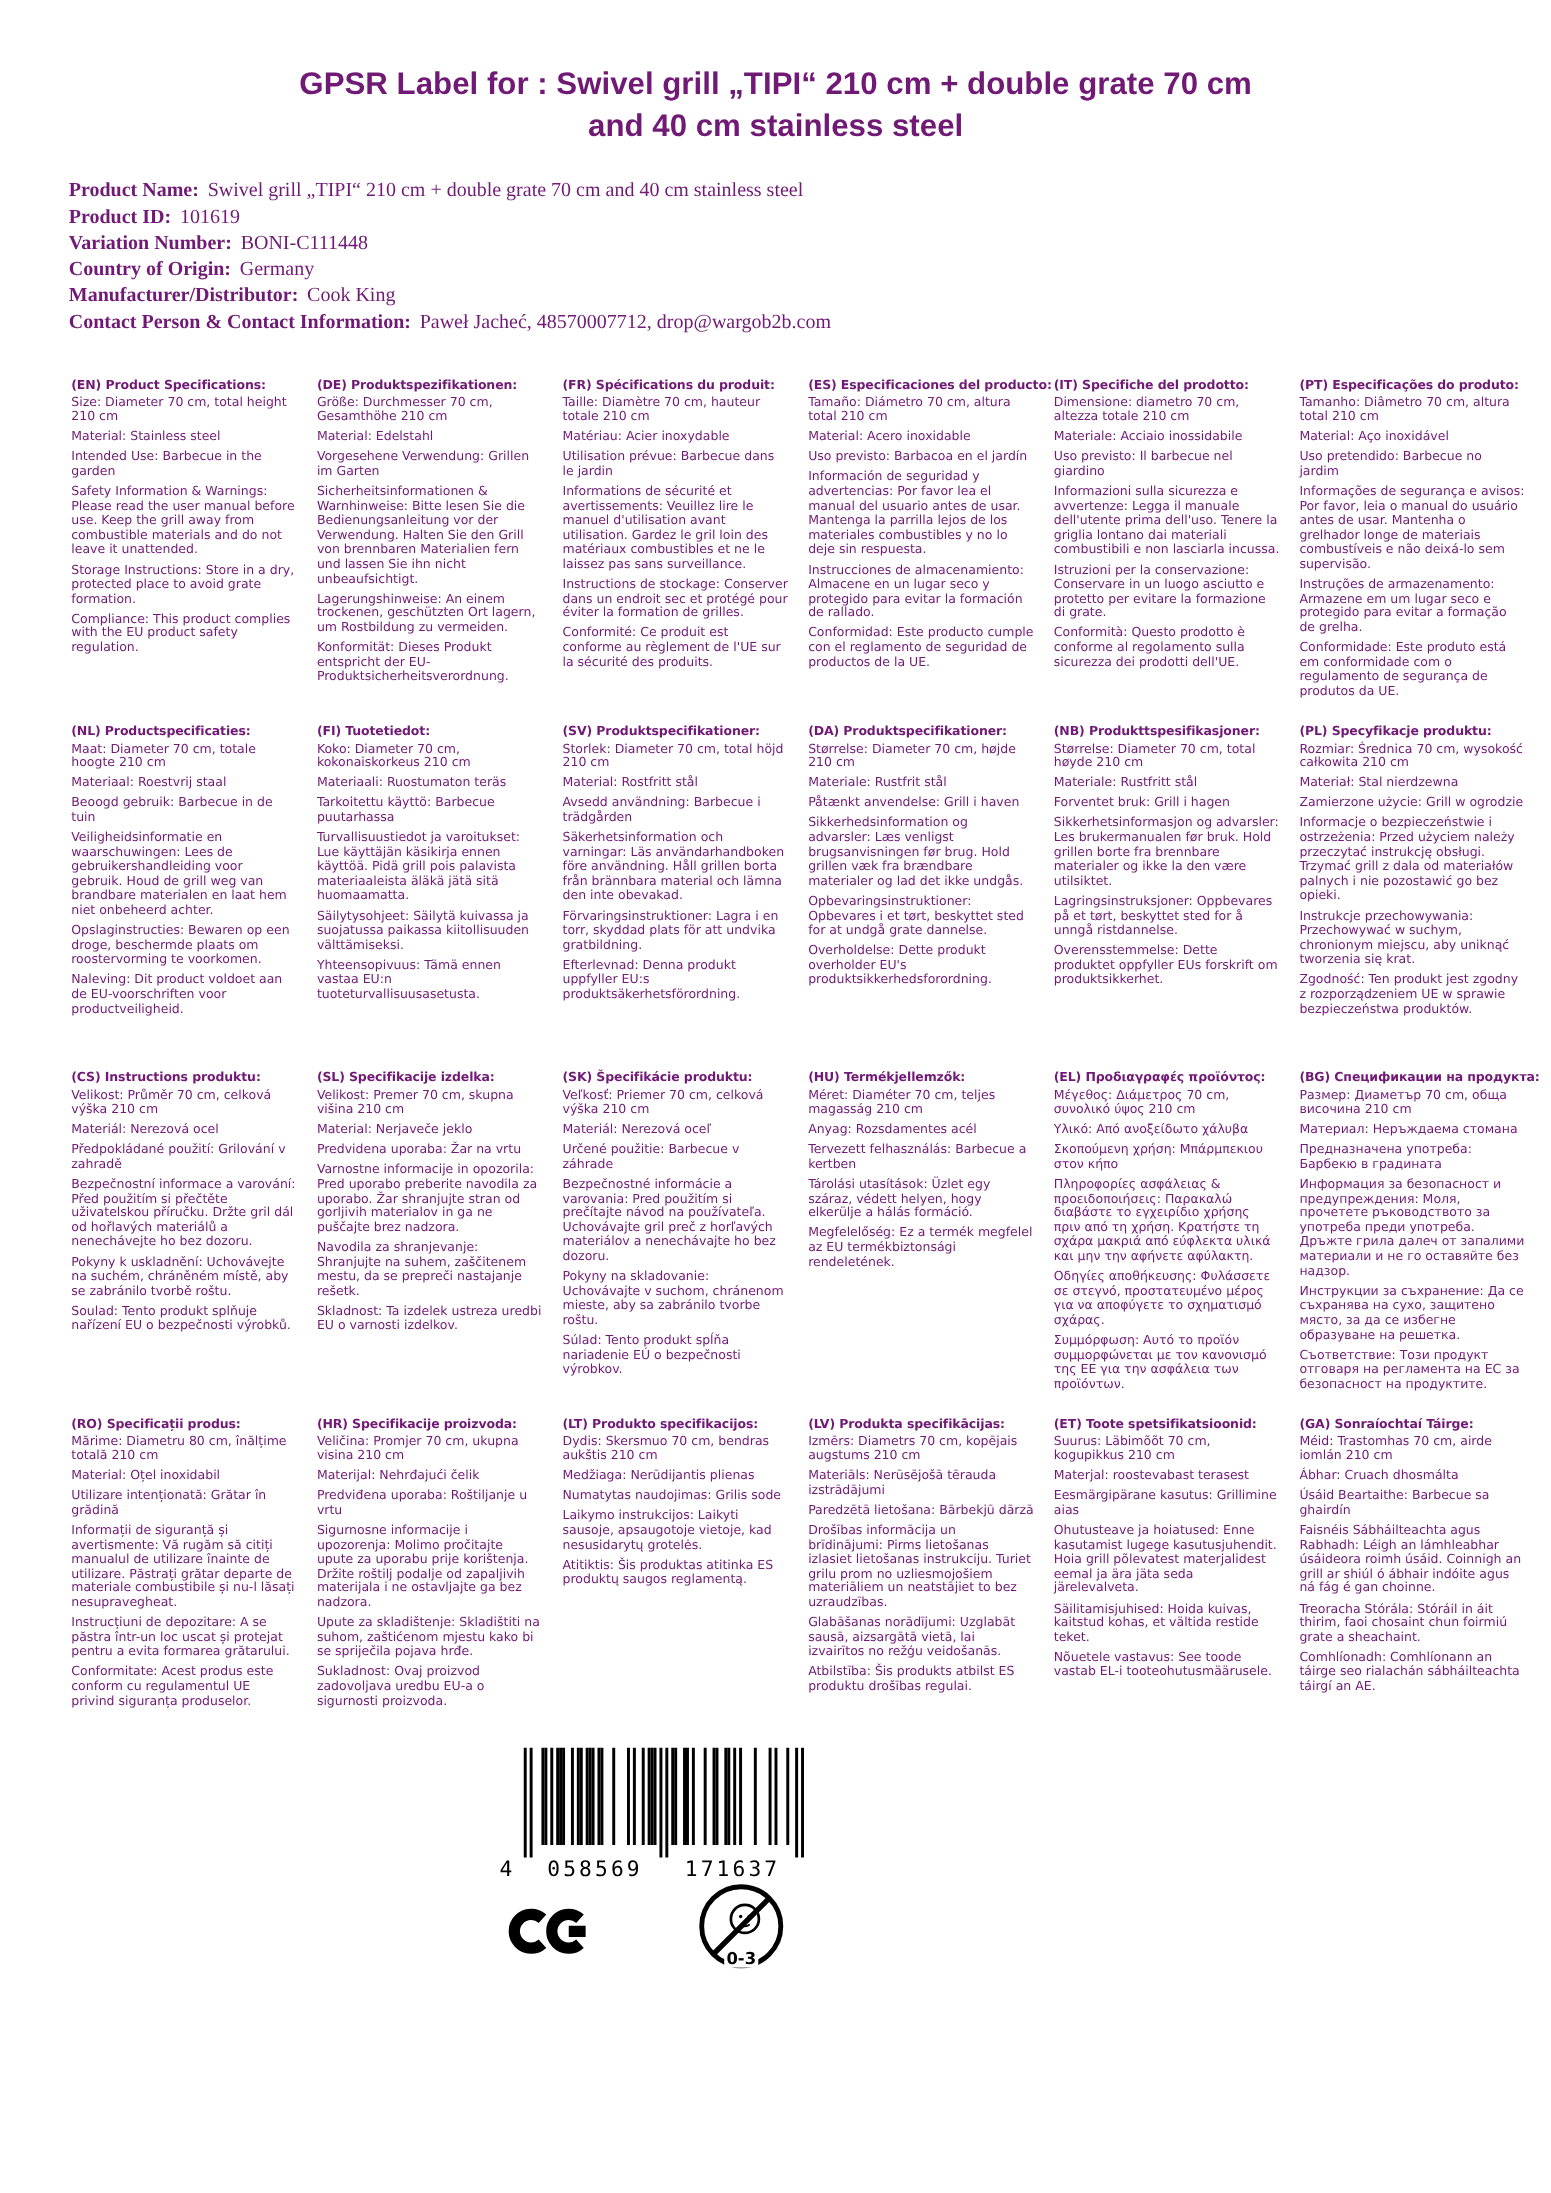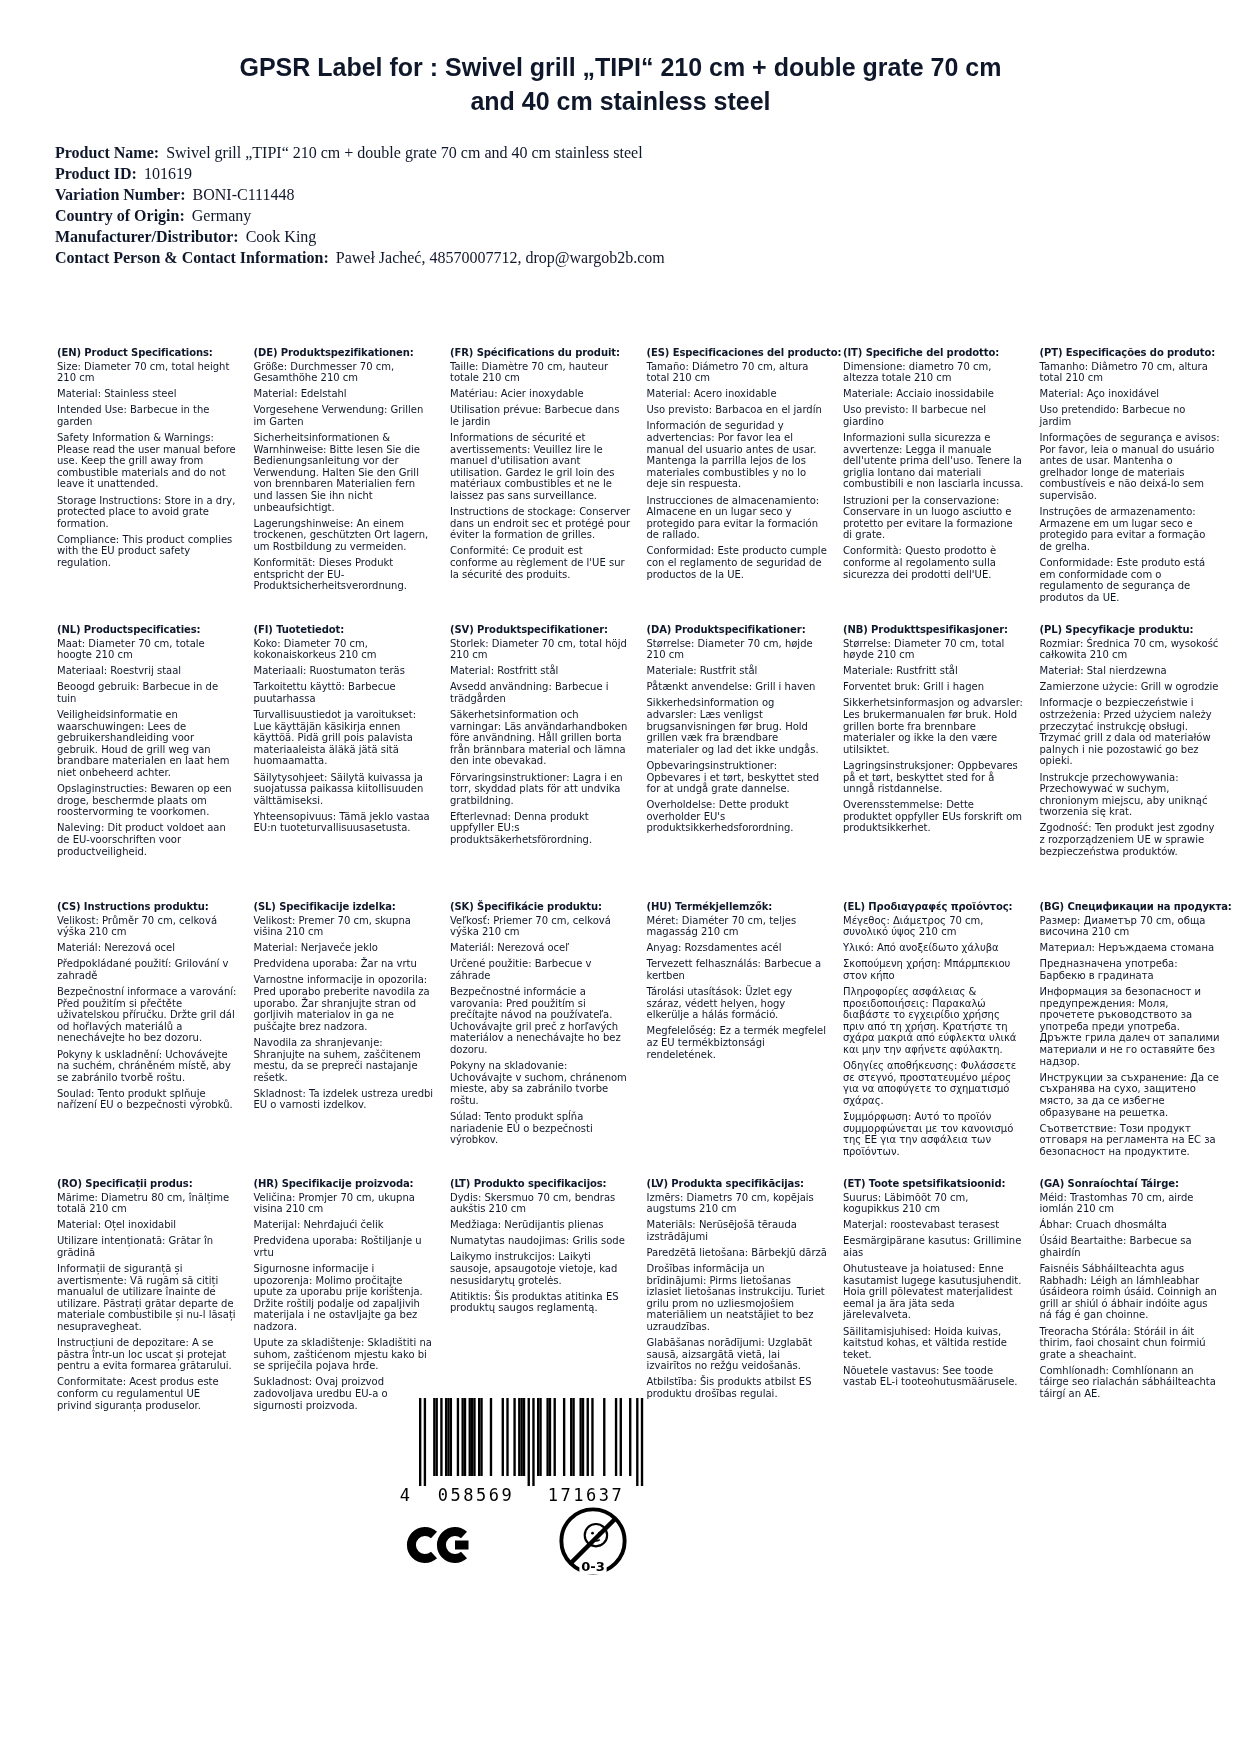--- a/index.html
+++ b/index.html
@@ -1,28 +1,28 @@
 <!DOCTYPE html>
 <html><head>
 <meta charset="utf-8">
 <style>
   html,body{margin:0;padding:0;background:#ffffff;}
   .page{position:relative;width:1241px;height:1754px;background:#ffffff;
-        font-family:"DejaVu Sans",sans-serif;color:#0f172a;margin:0 auto;overflow:hidden;}
+        font-family:"DejaVu Sans",sans-serif;color:#701a75;margin:0 auto;overflow:hidden;}
 
   .title{position:absolute;top:50px;left:0;width:100%;text-align:center;
          font-family:"Liberation Sans",sans-serif;font-weight:700;font-size:25px;line-height:34px;}
 
   .product-info{position:absolute;top:142px;left:55px;
                 font-family:Liberation Serif, serif;font-size:16px;line-height:21px;}
   .info-line{white-space:nowrap;}
   .info-label{font-weight:700;margin-right:7px;}
 
   .spec-grid{position:absolute;top:303px;left:57px;
-             display:grid;grid-template-columns:repeat(6,196.5px);grid-auto-rows:277px;margin-top:44px;}
+             display:grid;grid-template-columns:repeat(6,196.5px);grid-auto-rows:277px;}
   .spec-cell{padding-right:16px;box-sizing:border-box;font-size:10px;line-height:11.6px;}
   .spec-heading{font-weight:700;margin:0 0 2px 0;white-space:nowrap;letter-spacing:-0.1px;}
   .spec-item{margin:0 0 4.5px 0;}
 
   .barcode-wrap{position:absolute;left:386px;top:1398px;}
   .bc-digit{font-family:"DejaVu Sans Mono",monospace;font-size:17px;letter-spacing:2.5px;fill:#000;}
 
   .ce-wrap{position:absolute;left:406px;top:1516px;}
   .age-wrap{position:absolute;left:556px;top:1504px;text-align:right;}
   .age-label{font-family:"DejaVu Sans",sans-serif;font-weight:700;font-size:13.5px;fill:#000;}
@@ -110,21 +110,21 @@
         <p class="spec-item">Opslaginstructies: Bewaren op een droge, beschermde plaats om roostervorming te voorkomen.</p>
         <p class="spec-item">Naleving: Dit product voldoet aan de EU-voorschriften voor productveiligheid.</p>
       </div>
       <div class="spec-cell">
         <p class="spec-heading">(FI) Tuotetiedot:</p>
         <p class="spec-item">Koko: Diameter 70 cm, kokonaiskorkeus 210 cm</p>
         <p class="spec-item">Materiaali: Ruostumaton teräs</p>
         <p class="spec-item">Tarkoitettu käyttö: Barbecue puutarhassa</p>
         <p class="spec-item">Turvallisuustiedot ja varoitukset: Lue käyttäjän käsikirja ennen käyttöä. Pidä grill pois palavista materiaaleista äläkä jätä sitä huomaamatta.</p>
         <p class="spec-item">Säilytysohjeet: Säilytä kuivassa ja suojatussa paikassa kiitollisuuden välttämiseksi.</p>
-        <p class="spec-item">Yhteensopivuus: Tämä jeklo vastaa EU:n tuoteturvallisuusasetusta.</p>
+        <p class="spec-item">Yhteensopivuus: Tämä ennen vastaa EU:n tuoteturvallisuusasetusta.</p>
       </div>
       <div class="spec-cell">
         <p class="spec-heading">(SV) Produktspecifikationer:</p>
         <p class="spec-item">Storlek: Diameter 70 cm, total höjd 210 cm</p>
         <p class="spec-item">Material: Rostfritt stål</p>
         <p class="spec-item">Avsedd användning: Barbecue i trädgården</p>
         <p class="spec-item">Säkerhetsinformation och varningar: Läs användarhandboken före användning. Håll grillen borta från brännbara material och lämna den inte obevakad.</p>
         <p class="spec-item">Förvaringsinstruktioner: Lagra i en torr, skyddad plats för att undvika gratbildning.</p>
         <p class="spec-item">Efterlevnad: Denna produkt uppfyller EU:s produktsäkerhetsförordning.</p>
       </div>

